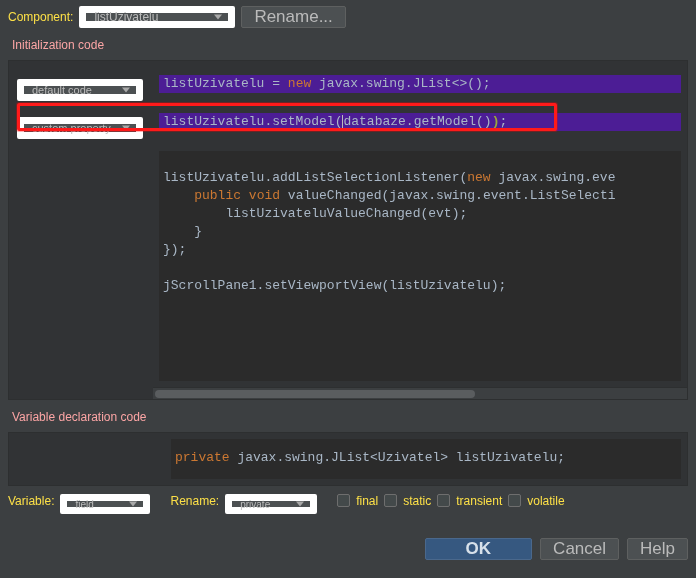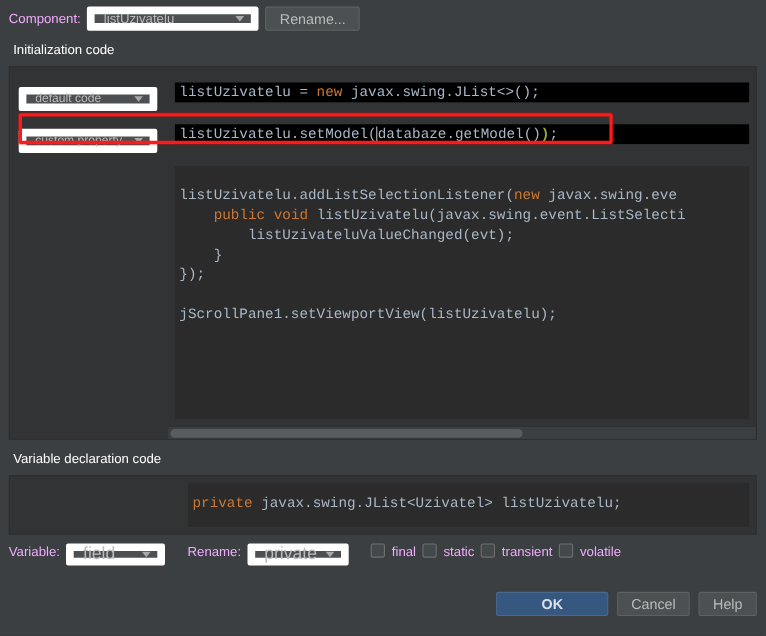--- a/index.html
+++ b/index.html
@@ -7,21 +7,21 @@
     background: #3c3f41;
     color: #bbbbbb;
     font-family: "Segoe UI", "Liberation Sans", Arial, sans-serif;
     font-size: 12px;
     width: 696px;
     height: 578px;
     overflow: hidden;
     padding: 6px 8px 8px 8px;
   }
   .row { display: flex; align-items: center; gap: 6px; }
-  .label { color: #f0abfc; }
+  .label { color: #fde047; }
   .select {
     background: #4c5052;
     border: 7px solid #ffffff;
     color: #bbbbbb;
     height: 22px;
     padding: 0 20px 0 8px;
     position: relative;
     display: inline-flex;
     align-items: center;
     border-radius: 2px;
@@ -34,30 +34,30 @@
   }
   .btn {
     background: #4c5052;
     border: 1px solid #5e6060;
     color: #bbbbbb;
     height: 22px;
     padding: 0 12px;
     display: inline-flex;
     align-items: center;
     border-radius: 2px;
-    font-size: 13px;
+    font-size: 17px;
   }
   .panel {
     border: 1px solid #2d2f30;
     background: #313335;
     margin-top: 10px;
   }
   .panel-title {
     padding: 0 4px;
-    color: #ffffff;
+    color: #fca5a5;
     margin-top: 10px;
     margin-bottom: -2px;
   }
   .code-area {
     display: flex;
     flex-direction: column;
     padding: 6px;
     gap: 0;
   }
   .code-row { display: flex; align-items: stretch; }
@@ -67,21 +67,21 @@
     font-family: "Liberation Mono","Consolas","Menlo",monospace;
     font-size: 13px;
     line-height: 18px;
     color: #a9b7c6;
     white-space: pre;
     overflow: hidden;
     background: #2b2b2b;
     padding: 0 4px;
     min-height: 18px;
   }
-  .code.dark { background: #000000; }
+  .code.dark { background: #4c1d95; }
   .kw { color: #cc7832; }
   .paren-hl2 { color: #9aa83a; font-weight: bold;}
   .highlight-red {
     position: absolute;
     border: 3px solid #ff1a1a;
     pointer-events: none;
     border-radius: 2px;
     box-shadow: 0 0 0 1px rgba(255,0,0,0.3);
   }
   .scroll-h {
@@ -101,21 +101,21 @@
   .multiblock .row-control{align-items:flex-start;}
   .multiblock .code { flex:1; overflow:hidden;}
   .vardecl-body .code-area{padding:6px;}
   .vardecl-body .code{min-height:40px;margin-left:12px;}
   .cursor { border-left:1px solid #bbbbbb; display:inline-block; height:14px; vertical-align:middle; margin-left:0px;}
   
   .top-row { margin-bottom: 2px; }
   .w-comp { width:156px; }
   .w-var { width:90px; }
   .w-acc { width:92px; }
-  .select.tiny{height:20px;font-size:16px;}
+  .select.tiny{height:20px;font-size:10px;}
 </style>
 </head>
 <body>
 
 <div class="row top-row">
   <span class="label">Component:</span>
   <div class="select w-comp">
     <span>listUzivatelu</span>
     <span class="caret"></span>
   </div>
@@ -164,21 +164,21 @@
         <div class="row-code">
           <div class="code" style="background:transparent;min-height:6px;"></div>
         </div>
       </div>
 
     <div class="code-row multiblock">
       <div class="row-control"></div>
       <div class="row-code" style="display:flex;">
         <div class="code" style="flex:1;">
 <span>listUzivatelu.addListSelectionListener(</span><span class="kw">new</span><span> javax.swing.eve</span>
-<span>    </span><span class="kw">public</span><span> </span><span class="kw">void</span><span> listUzivatelu(javax.swing.event.ListSelecti</span>
+<span>    </span><span class="kw">public</span><span> </span><span class="kw">void</span><span> valueChanged(javax.swing.event.ListSelecti</span>
 <span>        listUzivateluValueChanged(evt);</span>
 <span>    }</span>
 <span>});</span>
 
 <span>jScrollPane1.setViewportView(listUzivatelu);</span>
 </div>
       </div>
     </div>
   </div>
   <div class="code-row">

